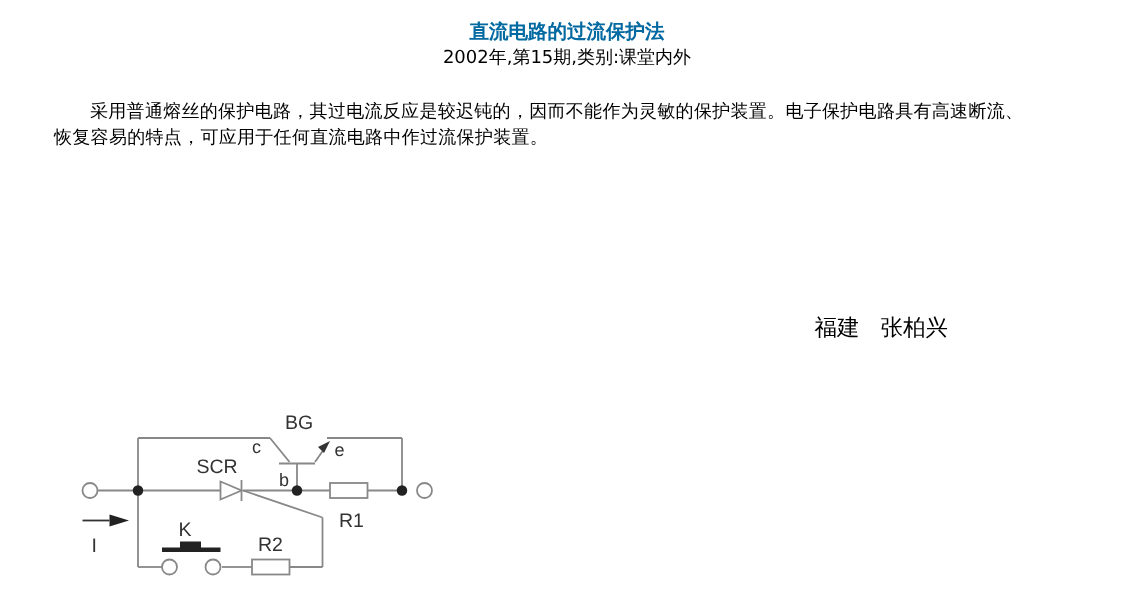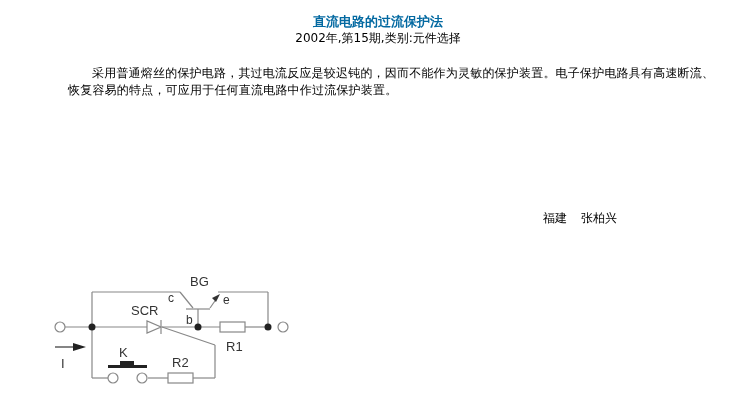--- a/index.html
+++ b/index.html
@@ -31,57 +31,56 @@
       left: 0;
       top: 31px;
       width: 756px;
       text-align: center;
       font-size: 12px;
       color: #000000;
       line-height: 15px;
     }
     .article {
       position: absolute;
-      left: 68px;
+      left: 36px;
       top: 66px;
       width: 650px;
       font-size: 12px;
       line-height: 16.5px;
       letter-spacing: 0.2px;
-      font-family: Liberation Mono, monospace;
     }
     .article p {
       margin: 0;
       text-indent: 2em;
     }
     .author {
       position: absolute;
       left: 543px;
       top: 211px;
-      font-size: 12px;
+      font-size: 15px;
       line-height: 15px;
     }
     .author .sep { display: inline-block; width: 14px; }
     .circuit {
       position: absolute;
       left: 40px;
       top: 250px;
       width: 270px;
       height: 150px;
     }
     .circuit text {
       font-family: "Liberation Sans", "DejaVu Sans", sans-serif;
       fill: #333333;
     }
   </style>
 </head>
 <body>
 
 <div class="title">直流电路的过流保护法</div>
-<div class="subtitle">2002年,第15期,类别:元件选择</div>
+<div class="subtitle">2002年,第15期,类别:课堂内外</div>
 
 <div class="article">
   <p>采用普通熔丝的保护电路，其过电流反应是较迟钝的，因而不能作为灵敏的保护装置。电子保护电路具有高速断流、恢复容易的特点，可应用于任何直流电路中作过流保护装置。</p>
 </div>
 
 <div class="author">
   <span>福建</span><span class="sep"></span><span>张柏兴</span>
 </div>
 
 <svg class="circuit" viewBox="0 0 270 150" xmlns="http://www.w3.org/2000/svg">

